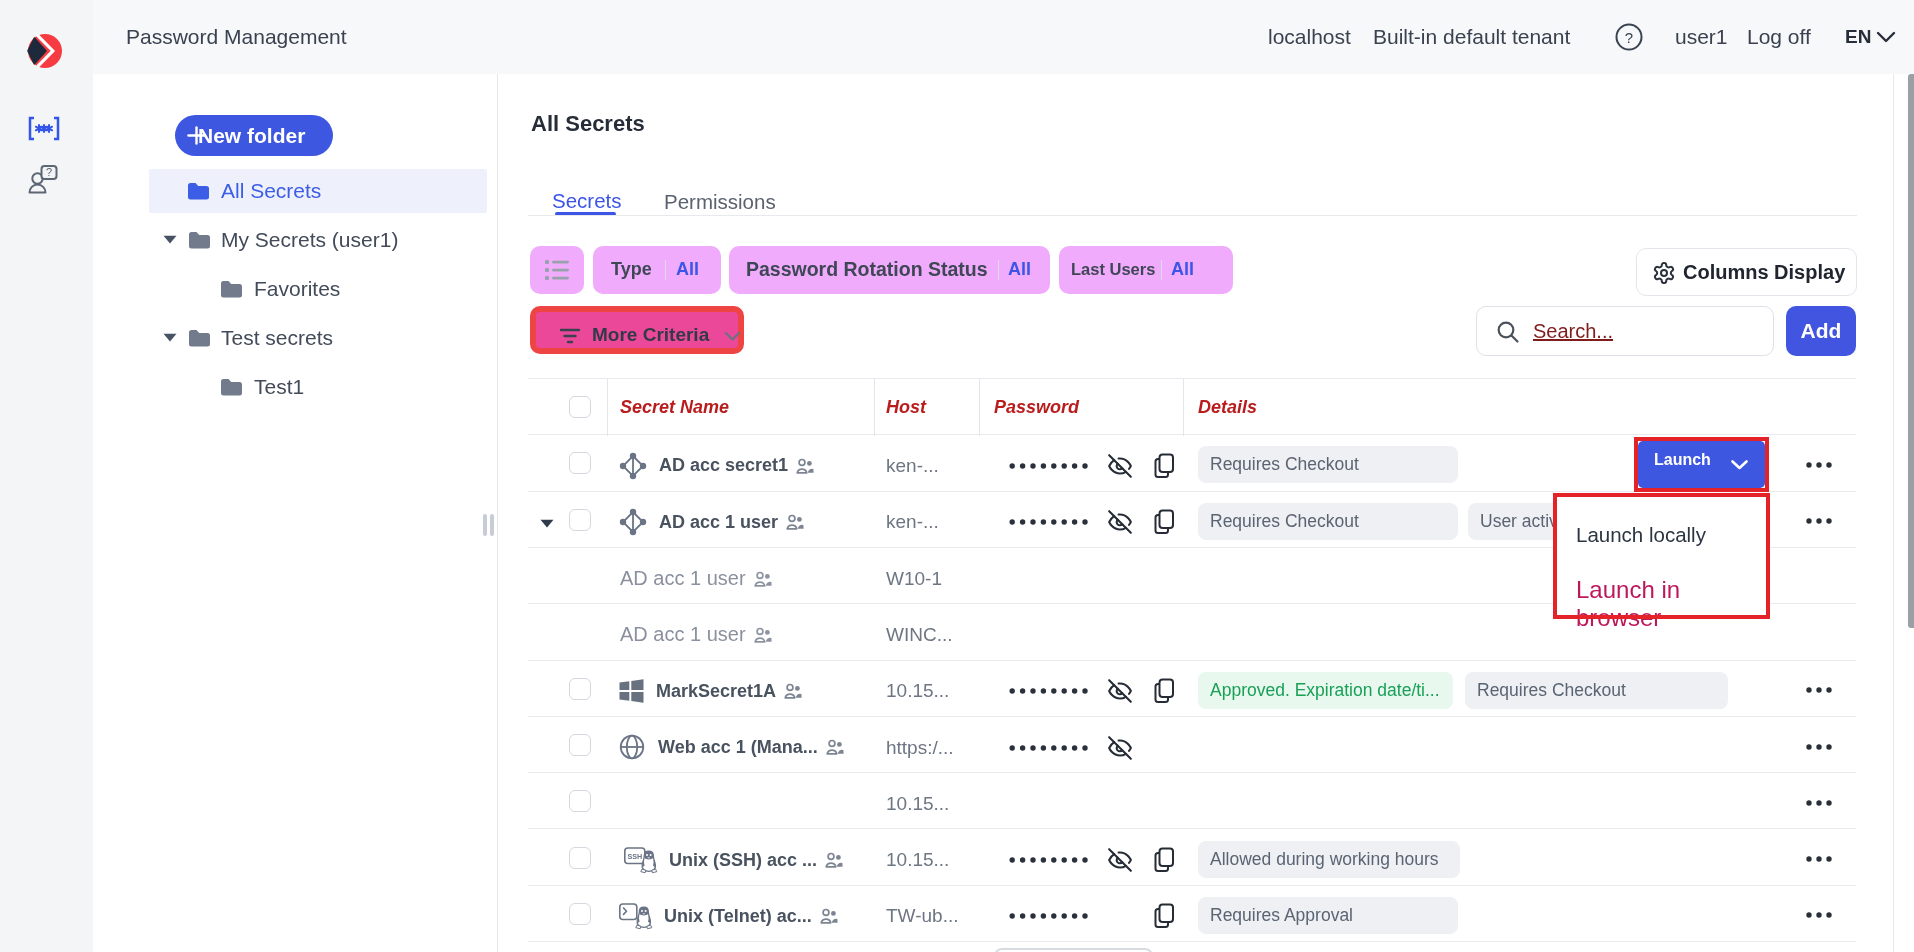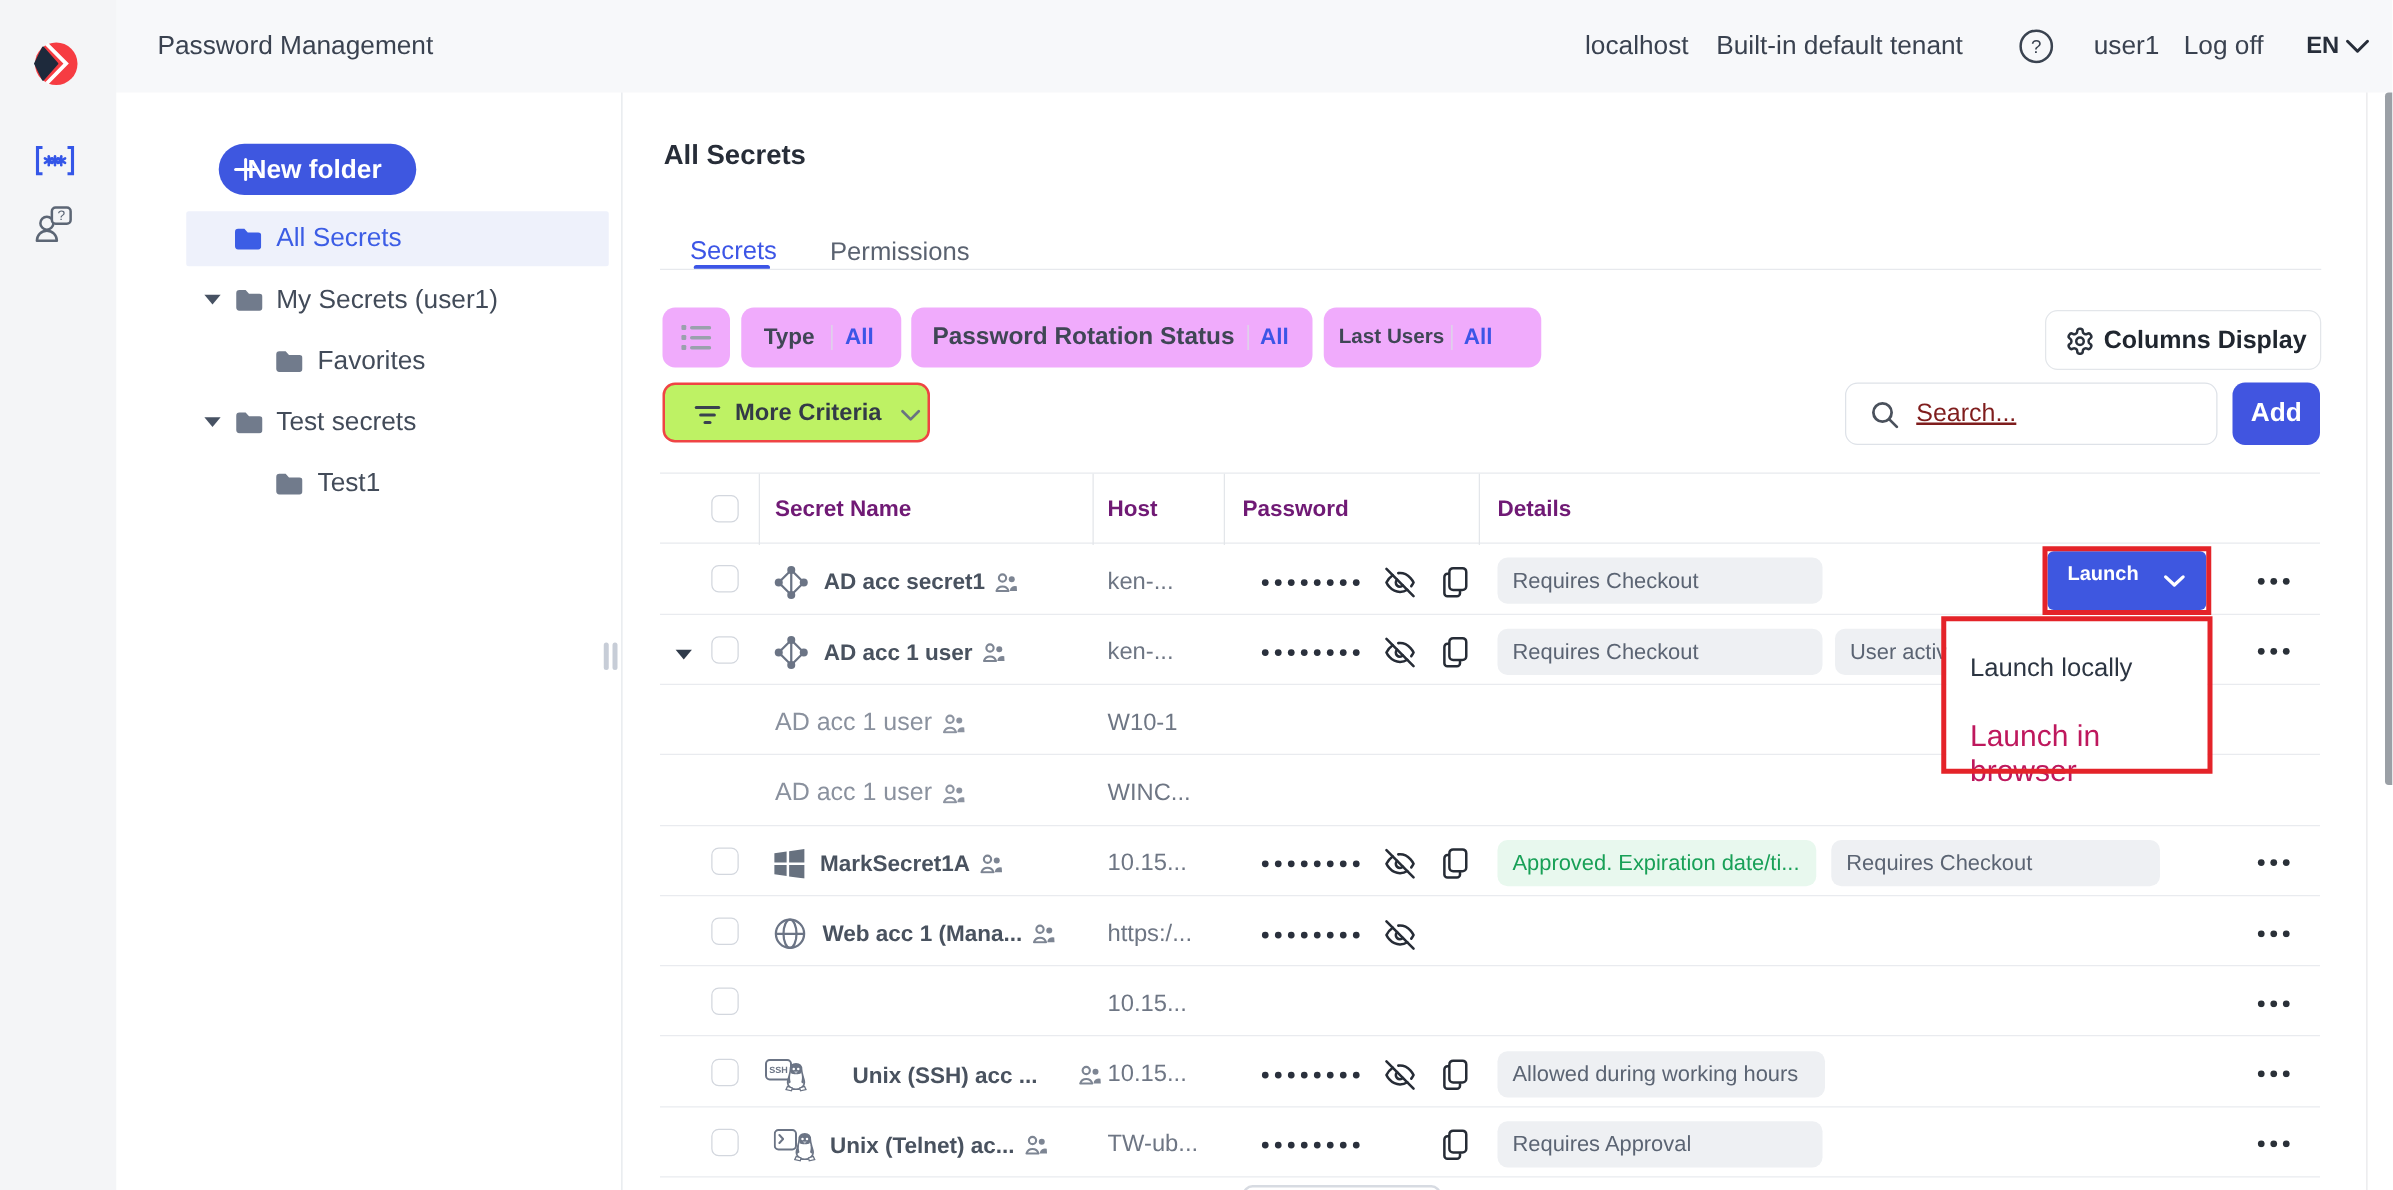--- a/index.html
+++ b/index.html
@@ -24,29 +24,29 @@
   #heading { left:531px; top:111px; font-size:22px; font-weight:bold; color:#272d38; }
   .tab { font-size:20.5px;margin-top:12px; }
   #tab-underline { left:555px; top:212px; width:61px; height:4px; border-radius:2px; background:#3c55e6; }
   #tabs-line { left:528px; top:215px; width:1329px; height:1px; background:#e7e9ed; }
 
   .chipbtn { position:absolute; top:246px; height:48px; background:#f0abfc; border-radius:10px; }
   .chipbtn .lbl { font-size:18px; font-weight:600; color:#3f4655; }
   .chipbtn .all { font-size:18px; font-weight:bold; color:#3c55e6; }
   .vsep { position:absolute; width:1px; top:14px; height:20px; background:#d9dde3; }
 
-  #morecriteria { left:530px; top:306px; width:214px; height:48px; background:#bef264; border:2px solid #ef4444; border-radius:10px; }
+  #morecriteria { left:530px; top:306px; width:214px; height:48px; background:#ec4899; border:6px solid #ef4444; border-radius:10px; }
   #colsdisplay { left:1636px; top:248px; width:221px; height:48px; background:#fff; border:1px solid #e3e6ea; border-radius:10px; }
   #searchbox { left:1476px; top:306px; width:298px; height:50px; background:#fff; border:1px solid #dee2e8; border-radius:10px; }
   #addbtn { left:1786px; top:306px; width:70px; height:50px; background:#4155e0; border-radius:10px;
     color:#fff; font-size:21px; font-weight:bold; text-align:center; line-height:50px; }
 
   
   #thead { left:528px; top:378px; width:1328px; height:57px; border-top:1px solid #e8eaee; border-bottom:1px solid #e8eaee; }
-  .th { position:absolute; top:0; height:57px; line-height:57px; font-size:18px; font-weight:bold; color:#701a75; }
+  .th { position:absolute; top:0; height:57px; line-height:57px; font-size:18px; font-weight:bold; color:#b91c1c;font-style:italic; }
   .hline { position:absolute; top:0; width:1px; height:57px; background:#e3e6ea; }
   .row { position:absolute; left:528px; width:1328px; height:56.3px; border-bottom:1px solid #e9ebef; }
   .cb { position:absolute; width:22px; height:22px; border:1.5px solid #d3d7de; border-radius:6px; background:#fff; left:41px; top:17px; }
   .nc { position:absolute; top:3px; height:55px; display:flex; align-items:center; }
   .nm { font-size:18px; font-weight:bold; color:#49525f; white-space:nowrap; }
   .gnm { font-size:20px; color:#8a919e; white-space:nowrap; }
   .ppl { margin-left:8px; }
   .host { position:absolute; left:358px; font-size:19px; color:#6e7684; top:calc(50% + 3px); transform:translateY(-50%); }
   .dots { position:absolute; left:481px; top:calc(50% + 3px); transform:translateY(-50%); }
   .chip { position:absolute; height:37px; top:11px; background:#eef0f3; border-radius:8px; font-size:17.5px; color:#5b6473;
@@ -490,21 +490,21 @@
       <g fill="#2a3038">
         <circle cx="4" cy="3" r="2.7"></circle>
         <circle cx="14" cy="3" r="2.7"></circle>
         <circle cx="24" cy="3" r="2.7"></circle>
       </g>
     </svg>
 </div>
 
 <div class="row" style="top:829.5px;">
   <div class="cb"></div>
-  <div class="nc" style="left:84px;gap:25px;">
+  <div class="nc" style="left:96px;">
     <svg width="34" height="31" viewBox="0 0 34 31" style="margin-right:11px;">
       <rect x="0.8" y="3" width="20" height="15.5" rx="3" fill="#fff" stroke="#6b7485" stroke-width="1.6"></rect>
       <text x="10.8" y="13.6" text-anchor="middle" font-size="7.2" font-weight="bold" fill="#6b7485" font-family="Liberation Sans">SSH</text>
       <g transform="translate(16,5.5)">
         <path d="M8.8 0.6 C5.6 0.6 4.3 2.7 4.3 5.3 C4.3 8 2.8 11.3 2.2 14.3 C1.5 17.9 4.4 20.9 8.8 20.9 C13.2 20.9 16.1 17.9 15.4 14.3 C14.8 11.3 13.3 8 13.3 5.3 C13.3 2.7 12 0.6 8.8 0.6 Z" fill="#fff" stroke="#6b7485" stroke-width="1.3"></path>
         <path d="M8.8 0.6 C5.6 0.6 4.3 2.7 4.3 5.3 C4.3 6.4 4.55 7.3 4.9 8.1 C6 9.2 11.6 9.2 12.7 8.1 C13.05 7.3 13.3 6.4 13.3 5.3 C13.3 2.7 12 0.6 8.8 0.6 Z" fill="#6b7485"></path>
         <circle cx="7" cy="4.6" r="1" fill="#fff"></circle>
           <circle cx="10.6" cy="4.6" r="1" fill="#fff"></circle>
         <path d="M7.2 6.6 h3.2 l-1.6 1.8 z" fill="#b9bfc9"></path>
         <path d="M3.4 9.5 C2.6 12 2.2 14.6 2.7 16.6 L4.6 15.2 C4 13.2 3.9 11.2 4.2 9.6 Z" fill="#6b7485"></path>

